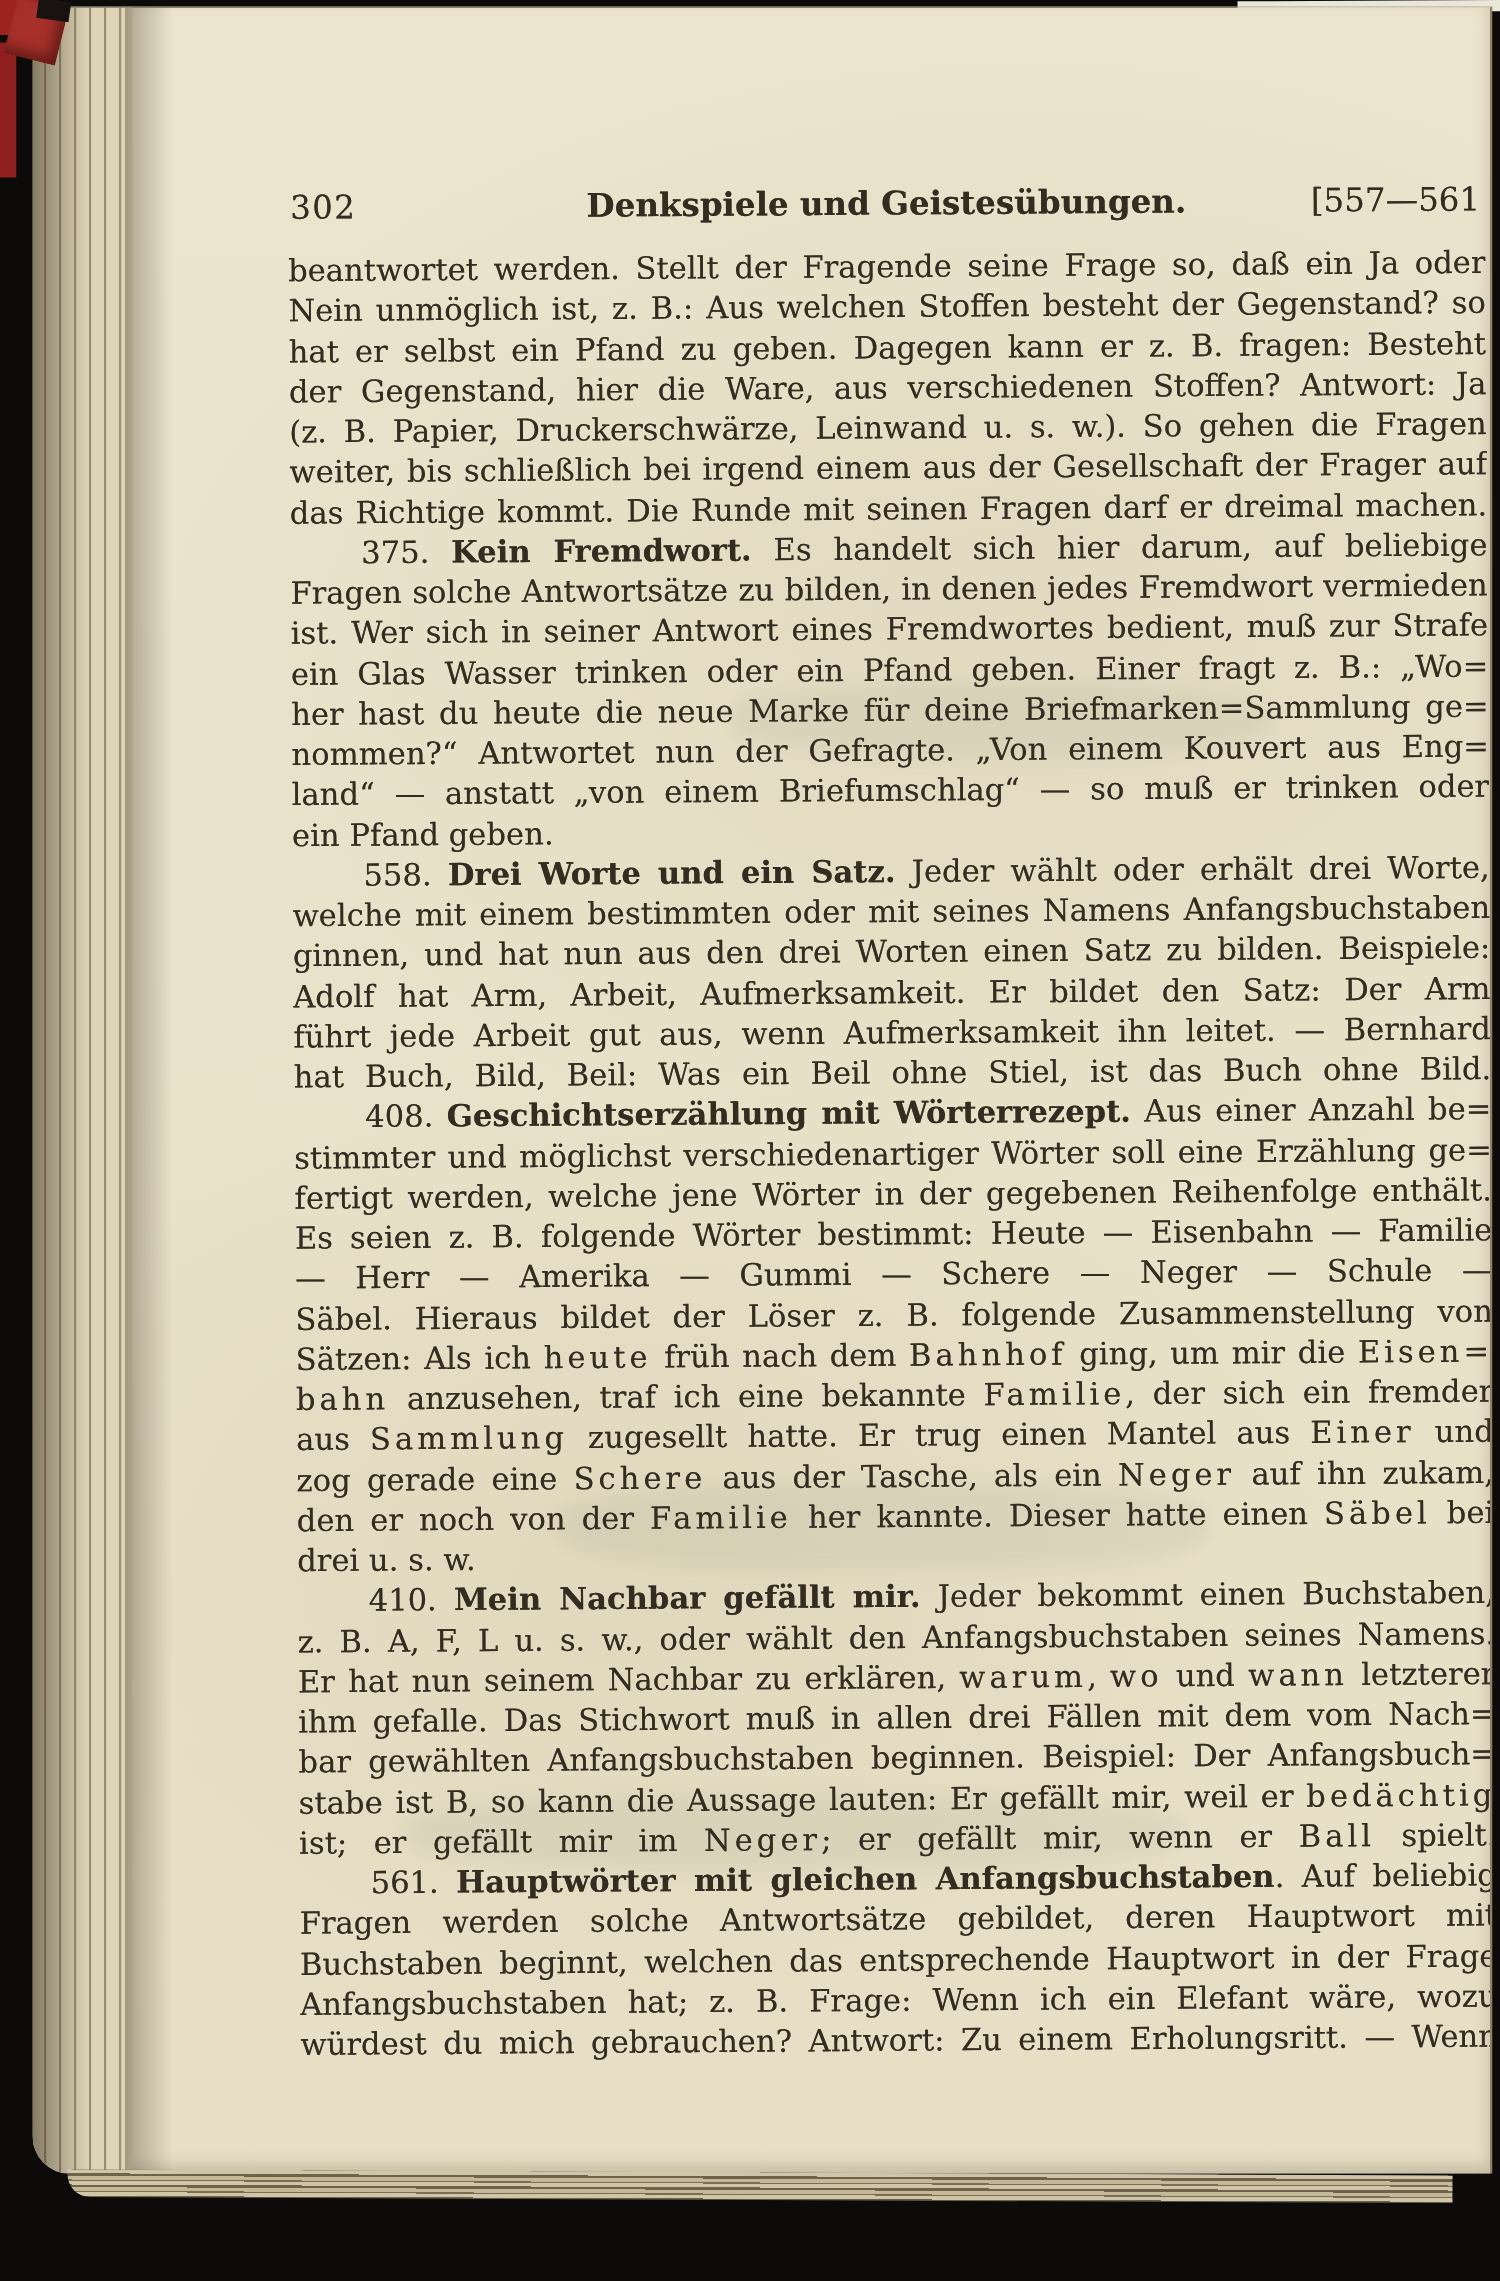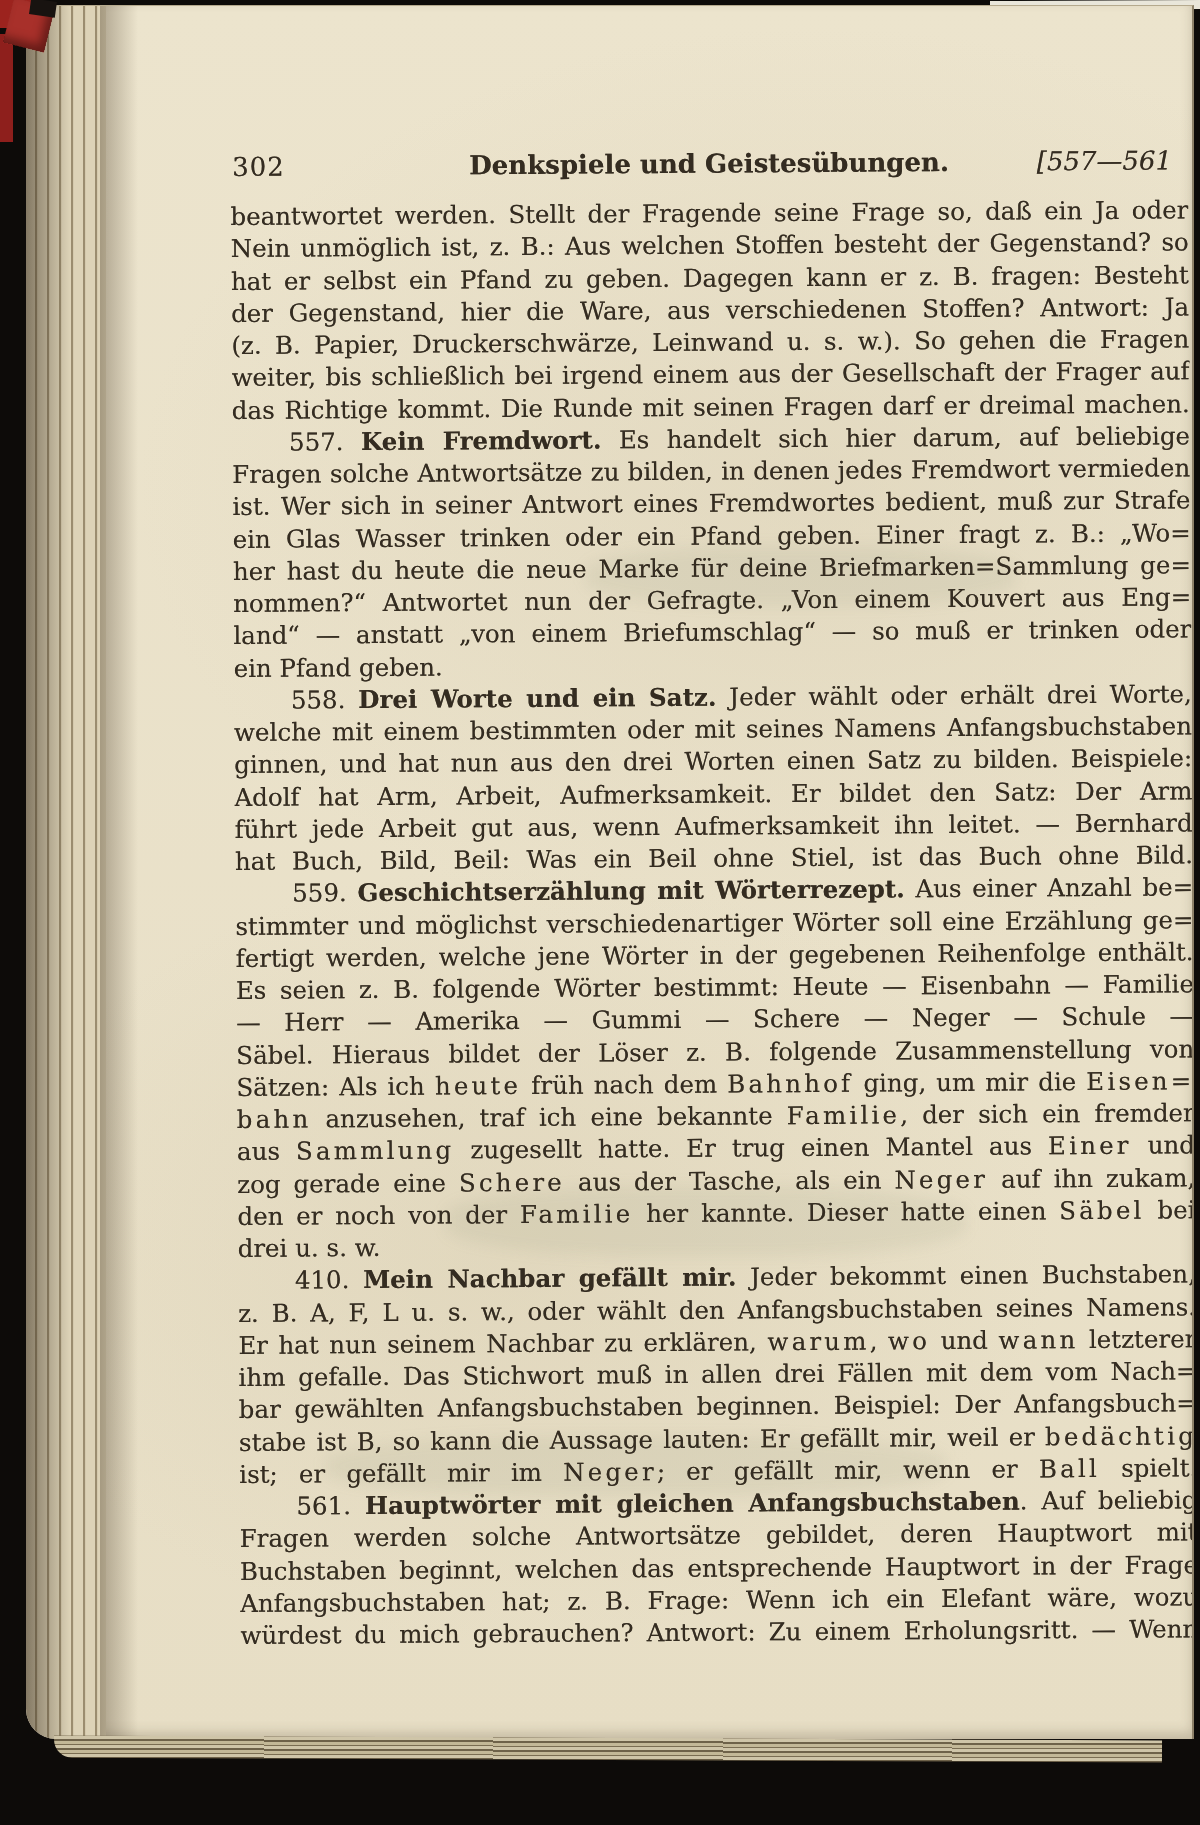--- a/index.html
+++ b/index.html
@@ -70,21 +70,21 @@
   
   .text-area{
     position:absolute;left:204px;top:146px;width:958px;
     transform:rotate(-.4deg);transform-origin:0 0;
     color:#342c21;
     text-shadow:0 0 .5px rgba(52,44,33,.65);
   }
   .page-header{position:relative;height:36px;font-size:26px;}
   .page-header .pagenum{position:absolute;left:2px;top:0;letter-spacing:.04em;}
   .page-header .runtitle{position:absolute;left:50%;top:0;transform:translateX(-50%);white-space:nowrap;font-weight:bold;}
-  .page-header .secrange{position:absolute;right:16px;top:0;font-style:italic;}
+  .page-header .secrange{position:absolute;right:4px;top:0;}
 
   .body-text{margin-top:13px;}
   .line{
     font-size:24.5px;line-height:32.25px;height:32.25px;
     text-align:justify;text-align-last:justify;
     overflow:hidden;
   }
   .line.indent{text-indent:57px;}
   .line.short{text-align-last:left;}
   .line .bold{font-weight:bold;}
@@ -111,35 +111,35 @@
         <span class="secrange">[557—561</span>
       </div>
       <div class="body-text">
           <div class="line"><span>beantwortet werden. Stellt der Fragende seine Frage so, daß ein Ja oder</span></div>
           <div class="line"><span>Nein unmöglich ist, z. B.: Aus welchen Stoffen besteht der Gegenstand? so</span></div>
           <div class="line"><span>hat er selbst ein Pfand zu geben. Dagegen kann er z. B. fragen: Besteht</span></div>
           <div class="line"><span>der Gegenstand, hier die Ware, aus verschiedenen Stoffen? Antwort: Ja</span></div>
           <div class="line"><span>(z. B. Papier, Druckerschwärze, Leinwand u. s. w.). So gehen die Fragen</span></div>
           <div class="line"><span>weiter, bis schließlich bei irgend einem aus der Gesellschaft der Frager auf</span></div>
           <div class="line"><span>das Richtige kommt. Die Runde mit seinen Fragen darf er dreimal machen.</span></div>
-          <div class="line indent"><span>557. </span><span class="bold">Kein Fremdwort.</span><span> Es handelt sich hier darum, auf beliebige</span></div>
+          <div class="line indent"><span>375. </span><span class="bold">Kein Fremdwort.</span><span> Es handelt sich hier darum, auf beliebige</span></div>
           <div class="line"><span>Fragen solche Antwortsätze zu bilden, in denen jedes Fremdwort vermieden</span></div>
           <div class="line"><span>ist. Wer sich in seiner Antwort eines Fremdwortes bedient, muß zur Strafe</span></div>
           <div class="line"><span>ein Glas Wasser trinken oder ein Pfand geben. Einer fragt z. B.: „Wo=</span></div>
           <div class="line"><span>her hast du heute die neue Marke für deine Briefmarken=Sammlung ge=</span></div>
           <div class="line"><span>nommen?“ Antwortet nun der Gefragte. „Von einem Kouvert aus Eng=</span></div>
           <div class="line"><span>land“ — anstatt „von einem Briefumschlag“ — so muß er trinken oder</span></div>
           <div class="line short"><span>ein Pfand geben.</span></div>
           <div class="line indent"><span>558. </span><span class="bold">Drei Worte und ein Satz.</span><span> Jeder wählt oder erhält drei Worte,</span></div>
           <div class="line"><span>welche mit einem bestimmten oder mit seines Namens Anfangsbuchstaben be=</span></div>
           <div class="line"><span>ginnen, und hat nun aus den drei Worten einen Satz zu bilden. Beispiele:</span></div>
           <div class="line"><span>Adolf hat Arm, Arbeit, Aufmerksamkeit. Er bildet den Satz: Der Arm</span></div>
           <div class="line"><span>führt jede Arbeit gut aus, wenn Aufmerksamkeit ihn leitet. — Bernhard</span></div>
           <div class="line"><span>hat Buch, Bild, Beil: Was ein Beil ohne Stiel, ist das Buch ohne Bild.</span></div>
-          <div class="line indent"><span>559. </span><span class="bold">Geschichtserzählung mit Wörterrezept.</span><span> Aus einer Anzahl be=</span></div>
+          <div class="line indent"><span>408. </span><span class="bold">Geschichtserzählung mit Wörterrezept.</span><span> Aus einer Anzahl be=</span></div>
           <div class="line"><span>stimmter und möglichst verschiedenartiger Wörter soll eine Erzählung ge=</span></div>
           <div class="line"><span>fertigt werden, welche jene Wörter in der gegebenen Reihenfolge enthält.</span></div>
           <div class="line"><span>Es seien z. B. folgende Wörter bestimmt: Heute — Eisenbahn — Familie</span></div>
           <div class="line"><span>— Herr — Amerika — Gummi — Schere — Neger — Schule —</span></div>
           <div class="line"><span>Säbel. Hieraus bildet der Löser z. B. folgende Zusammenstellung von</span></div>
           <div class="line"><span>Sätzen: Als ich </span><span class="spaced">heute</span><span> früh nach dem </span><span class="spaced">Bahnhof</span><span> ging, um mir die </span><span class="spaced">Eisen=</span></div>
           <div class="line"><span class="spaced">bahn</span><span> anzusehen, traf ich eine bekannte </span><span class="spaced">Familie</span><span>, der sich ein fremder </span></div>
           <div class="line"><span>aus </span><span class="spaced">Sammlung</span><span> zugesellt hatte. Er trug einen Mantel aus </span><span class="spaced">Einer</span><span> und</span></div>
           <div class="line"><span>zog gerade eine </span><span class="spaced">Schere</span><span> aus der Tasche, als ein </span><span class="spaced">Neger</span><span> auf ihn zukam,</span></div>
           <div class="line"><span>den er noch von der </span><span class="spaced">Familie</span><span> her kannte. Dieser hatte einen </span><span class="spaced">Säbel</span><span> bei</span></div>

